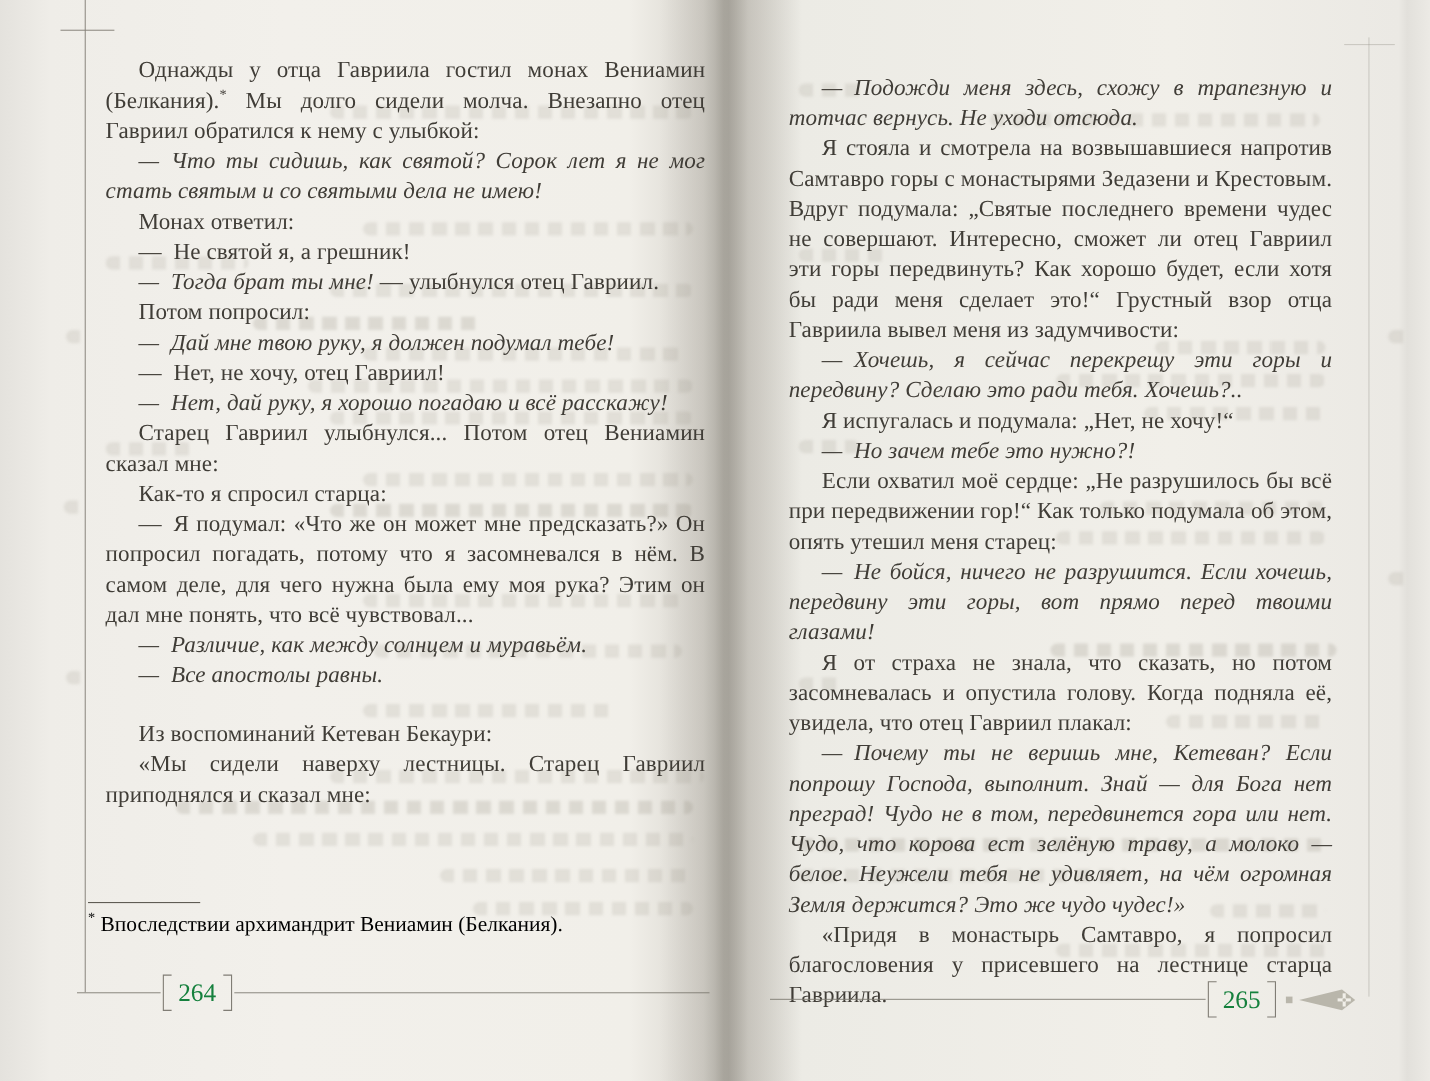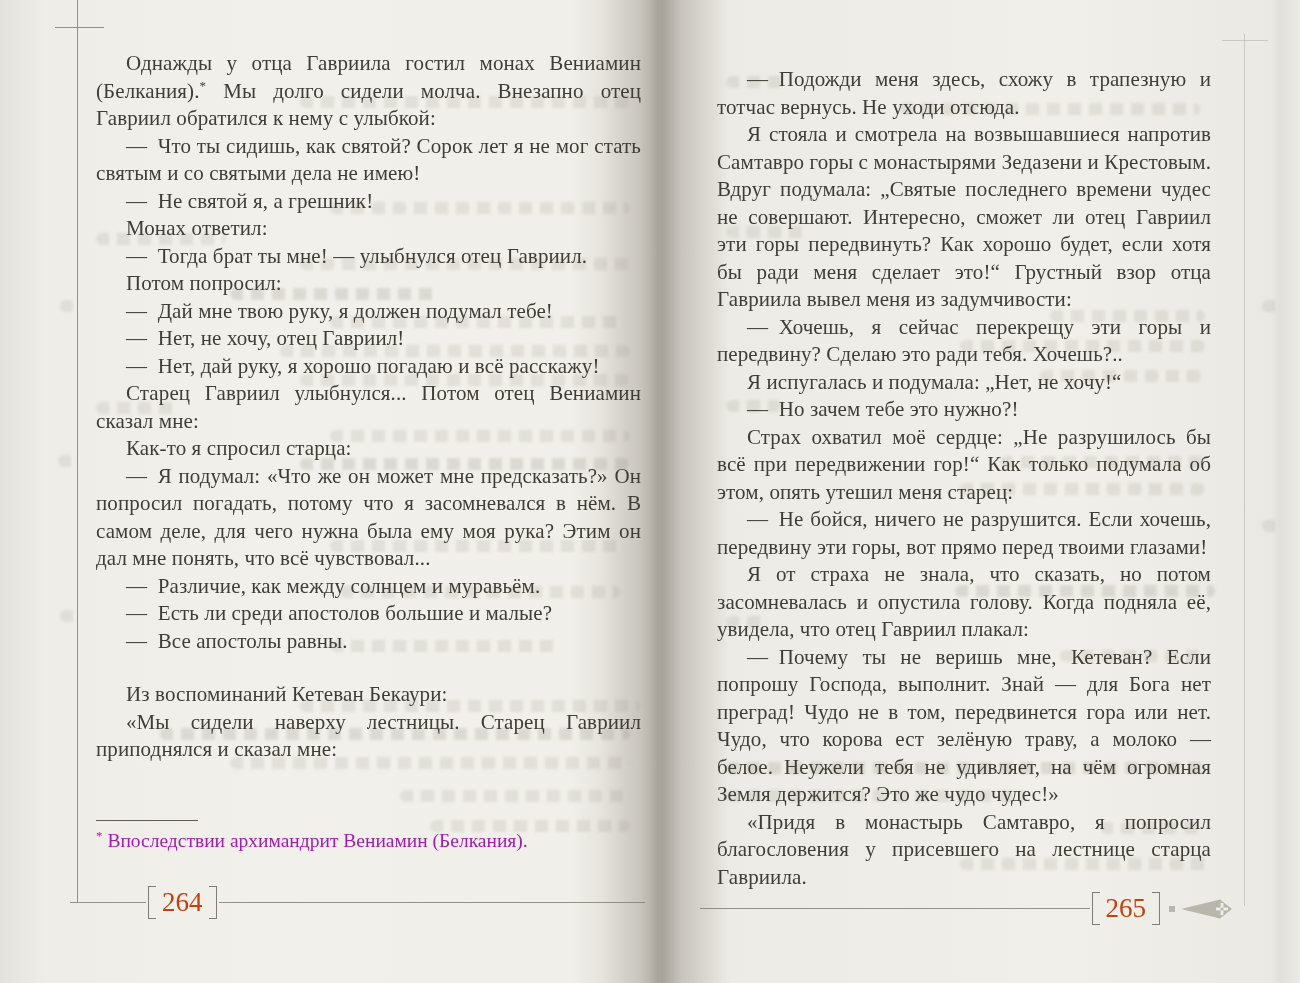--- a/index.html
+++ b/index.html
@@ -18,33 +18,33 @@
   .hline{position:absolute;height:1.4px;background:rgba(130,127,117,.85);}
   .vline.faint,.hline.faint{background:rgba(150,147,137,.38);}
   
   .text-col{
     position:absolute;color:#403d37;font-size:21px;line-height:27.5px;
     text-align:justify;letter-spacing:.1px;z-index:3;
   }
   .text-col p{margin:0;text-indent:30px;}
   .text-col p.noindent{text-indent:0;}
   .text-col p.gap{margin-top:26px;}
-  .it{}
+  .it{font-style:italic;}
   sup{font-size:13px;line-height:0;}
   
-  .footnote{position:absolute;left:96px;top:820px;width:545px;z-index:3;color:#a21caf;}
+  .footnote{position:absolute;left:80px;top:820px;width:545px;z-index:3;color:#000000;}
   .footnote-rule{width:102px;border-top:1.4px solid #5f5c54;margin-bottom:7px;}
   .footnote p{margin:0;font-size:19.5px;line-height:25px;padding-left:15px;text-indent:-15px;}
   
   .folio{position:absolute;display:flex;align-items:center;z-index:3;}
   .rule-seg{height:1.4px;background:rgba(125,122,112,.8);}
   .rule-seg.grow{flex:1;}
   .pnum{display:inline-flex;align-items:stretch;height:33px;margin:0 2px;}
   .pnum .num{
-    font-size:27px;color:#c2410c;padding:0 6px;display:flex;align-items:center;
+    font-size:23px;color:#15803d;padding:0 6px;display:flex;align-items:center;
   }
   .brk{width:7px;border:0 solid rgba(108,105,96,.85);}
   .brk.l{border-left-width:1.4px;border-top-width:1.4px;border-bottom-width:1.4px;}
   .brk.r{border-right-width:1.4px;border-top-width:1.4px;border-bottom-width:1.4px;}
   
   .bleed{
     position:absolute;height:12px;border-radius:6px;z-index:1;
     background:repeating-linear-gradient(90deg,
       rgba(146,140,126,.5) 0 13px, rgba(146,140,126,0) 13px 21px);
     filter:blur(1.6px);opacity:.33;
@@ -84,32 +84,31 @@
       <div class="bleed" style="left:400px;top:790px;width:230px;"></div>
       <div class="bleed" style="left:430px;top:820px;width:200px;"></div>
       <div class="bleed" style="left:60px;top:300px;width:16px;"></div>
       <div class="bleed" style="left:58px;top:455px;width:18px;"></div>
       <div class="bleed" style="left:60px;top:610px;width:16px;"></div>
     </div>
 
     <div class="text-col" id="left-col" style="left:96px;top:50px;width:545px;">
         <p class=""><span>Однажды у отца Гавриила гостил монах Вениамин (Белкания).</span><sup>*</sup><span> Мы долго сидели молча. Внезапно отец Гавриил обратился к нему с улыбкой:</span></p>
         <p class=""><span class="it">— Что ты сидишь, как святой? Сорок лет я не мог стать святым и со святыми дела не имею!</span></p>
+        <p class=""><span>Монах ответил:</span></p>
         <p class=""><span>— Не святой я, а грешник!</span></p>
-        <p class=""><span>Монах ответил:</span></p>
         <p class=""><span class="it">— Тогда брат ты мне!</span><span> — улыбнулся отец Гавриил.</span></p>
         <p class=""><span>Потом попросил:</span></p>
         <p class=""><span class="it">— Дай мне твою руку, я должен подумал тебе!</span></p>
         <p class=""><span>— Нет, не хочу, отец Гавриил!</span></p>
         <p class=""><span class="it">— Нет, дай руку, я хорошо погадаю и всё расскажу!</span></p>
         <p class=""><span>Старец Гавриил улыбнулся... Потом отец Вениамин сказал мне:</span></p>
         <p class=""><span>Как-то я спросил старца:</span></p>
         <p class=""><span>— Я подумал: «Что же он может мне предсказать?» Он попросил погадать, потому что я засомневался в нём. В самом деле, для чего нужна была ему моя рука? Этим он дал мне понять, что всё чувствовал...</span></p>
         <p class=""><span class="it">— Различие, как между солнцем и муравьём.</span></p>
-        <p class=""><span>— Есть ли среди апостолов большие и малые?</span></p>
         <p class=""><span class="it">— Все апостолы равны.</span></p>
         <p class=" gap"><span>Из воспоминаний Кетеван Бекаури:</span></p>
         <p class=""><span>«Мы сидели наверху лестницы. Старец Гавриил приподнялся и сказал мне:</span></p>
       </div>
 
     <div class="footnote">
       <div class="footnote-rule"></div>
       <p><sup>*</sup><span> Впоследствии архимандрит Вениамин (Белкания).</span></p>
     </div>
 
@@ -152,21 +151,21 @@
       <div class="bleed" style="left:1262px;top:300px;width:18px;"></div>
       <div class="bleed" style="left:1262px;top:520px;width:18px;"></div>
     </div>
 
     <div class="text-col" id="right-col" style="left:717px;top:66px;width:494px;">
         <p class=""><span class="it">— Подожди меня здесь, схожу в трапезную и тотчас вернусь. Не уходи отсюда.</span></p>
         <p class=""><span>Я стояла и смотрела на возвышавшиеся напротив Самтавро горы с монастырями Зедазени и Крестовым. Вдруг подумала: „Святые последнего времени чудес не совершают. Интересно, сможет ли отец Гавриил эти горы передвинуть? Как хорошо будет, если хотя бы ради меня сделает это!“ Грустный взор отца Гавриила вывел меня из задумчивости:</span></p>
         <p class=""><span class="it">— Хочешь, я сейчас перекрещу эти горы и передвину? Сделаю это ради тебя. Хочешь?..</span></p>
         <p class=""><span>Я испугалась и подумала: „Нет, не хочу!“</span></p>
         <p class=""><span class="it">— Но зачем тебе это нужно?!</span></p>
-        <p class=""><span>Страх охватил моё сердце: „Не разрушилось бы всё при передвижении гор!“ Как только подумала об этом, опять утешил меня старец:</span></p>
+        <p class=""><span>Если охватил моё сердце: „Не разрушилось бы всё при передвижении гор!“ Как только подумала об этом, опять утешил меня старец:</span></p>
         <p class=""><span class="it">— Не бойся, ничего не разрушится. Если хочешь, передвину эти горы, вот прямо перед твоими глазами!</span></p>
         <p class=""><span>Я от страха не знала, что сказать, но потом засомневалась и опустила голову. Когда подняла её, увидела, что отец Гавриил плакал:</span></p>
         <p class=""><span class="it">— Почему ты не веришь мне, Кетеван? Если попрошу Господа, выполнит. Знай — для Бога нет преград! Чудо не в том, передвинется гора или нет. Чудо, что корова ест зелёную траву, а молоко — белое. Неужели тебя не удивляет, на чём огромная Земля держится? Это же чудо чудес!»</span></p>
         <p class=""><span>«Придя в монастырь Самтавро, я попросил благословения у присевшего на лестнице старца Гавриила.</span></p>
       </div>
 
     <div class="folio" style="left:700px;top:892px;width:462px;">
       <span class="rule-seg grow"></span>
       <span class="pnum">
         <span class="brk l"></span>

